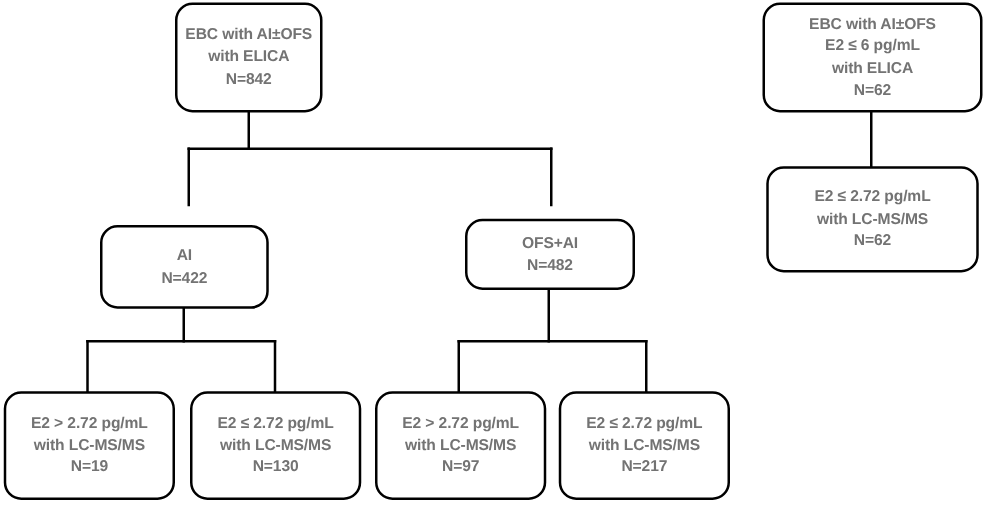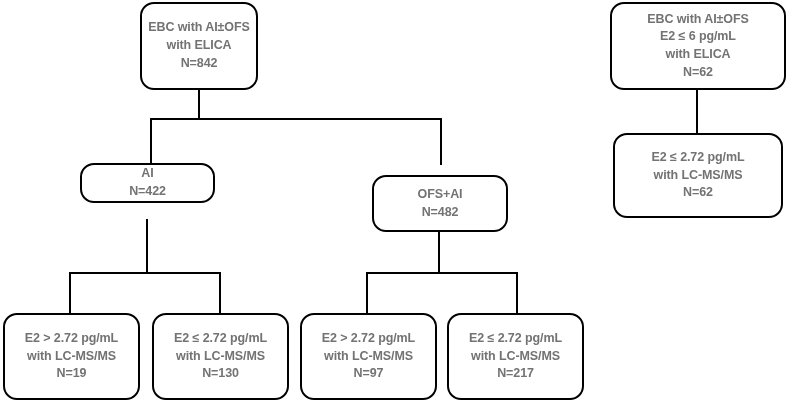--- a/index.html
+++ b/index.html
@@ -85,21 +85,21 @@
     <span class="line">with ELICA</span>
     <span class="line">N=62</span>
   </div>
 
   <div class="node" style="left:613px; top:133px; width:170px; height:85px;">
     <span class="line">E2 ≤ 2.72 pg/mL</span>
     <span class="line">with LC-MS/MS</span>
     <span class="line">N=62</span>
   </div>
 
-  <div class="node" style="left:80px; top:163px; width:135px; height:40px;">
+  <div class="node" style="left:80px; top:180px; width:135px; height:67px;">
     <span class="line">AI</span>
     <span class="line">N=422</span>
   </div>
 
   <div class="node" style="left:372px; top:175px; width:136px; height:57px;">
     <span class="line">OFS+AI</span>
     <span class="line">N=482</span>
   </div>
 
   <div class="node" style="left:3px; top:313px; width:137px; height:87px;">

